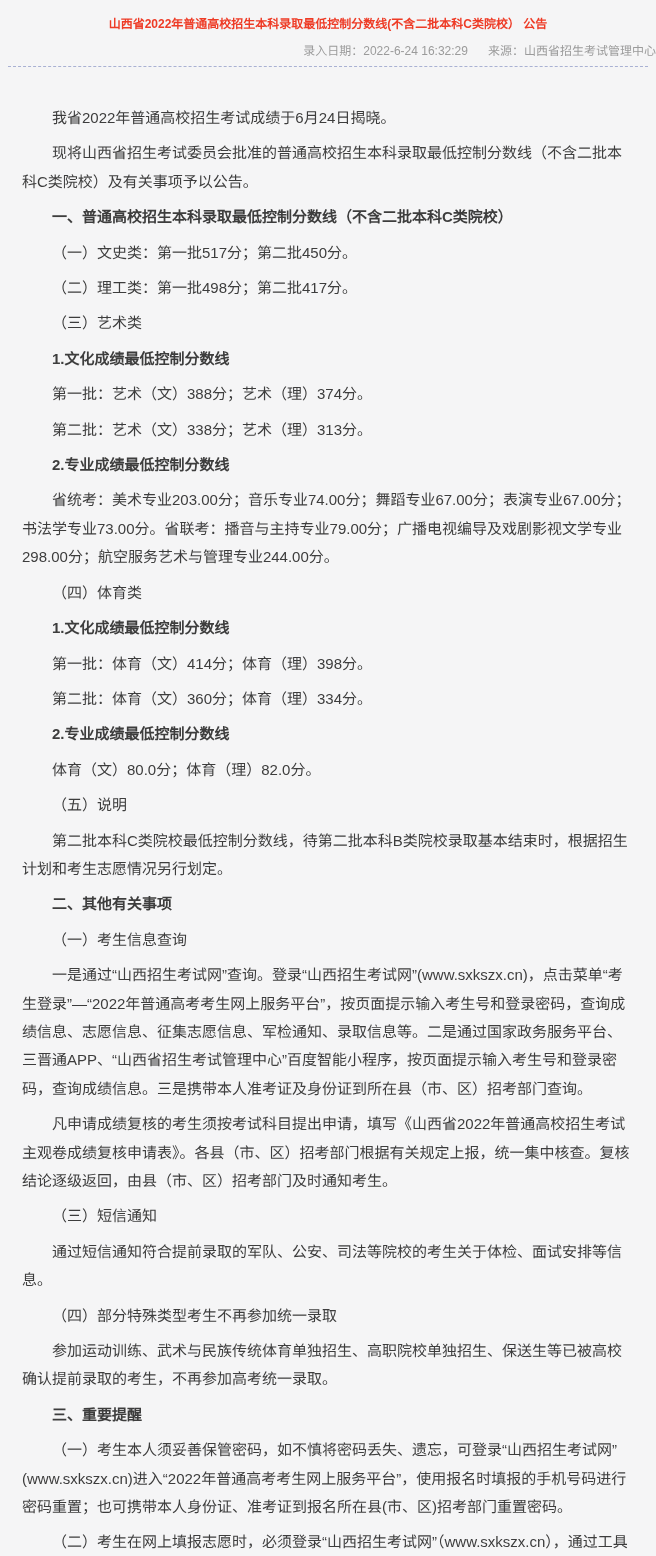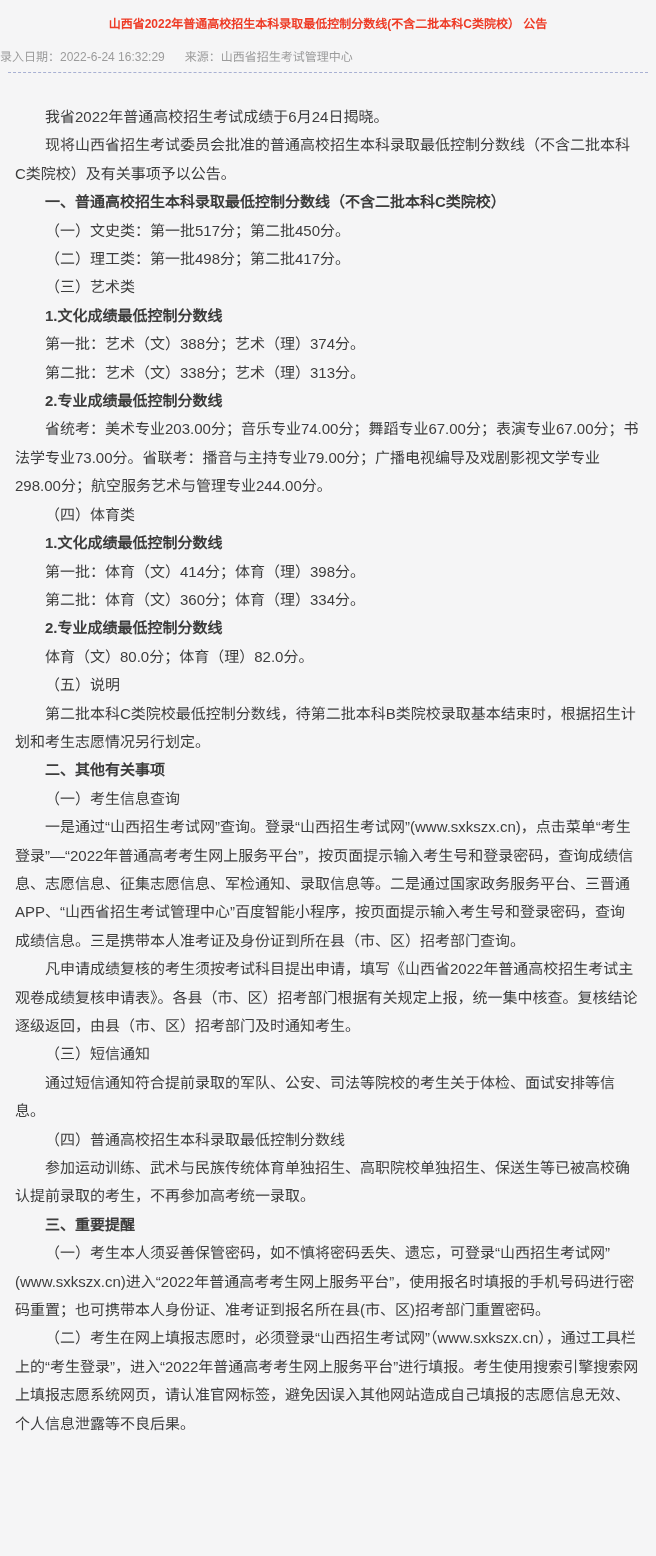--- a/index.html
+++ b/index.html
@@ -15,38 +15,38 @@
   .header { padding-top: 14px; }
   .title {
     color: var(--title-red, #ee3b26);
     font-size: 12px;
     font-weight: bold;
     text-align: center;
     line-height: 20px;
     padding: 0 12px;
   }
   .meta {
-    margin-top: 16px;
-    text-align: left;
+    margin-top: 10px;
+    text-align: right;
     font-size: 12px;
     color: var(--meta-gray, #9b9b9b);
     line-height: 14px;
   }
   .meta .source-label { margin-left: 20px; }
   .divider {
     margin: 8px 8px 0 8px;
     height: 0;
     border-top: 1px dashed var(--divider-color, #a9b1d3);
   }
   .article {
     padding: 30px 17px 20px 15px;
     font-size: 15px;
     line-height: 28.4px;
   }
-  .para { text-indent: 2em; margin: 0; }
+  .para { text-indent: 2em; margin: 7px; }
   .para.bold { font-weight: bold; }
 </style>
 </head>
 <body>
 
 <div class="page">
   <header class="header">
     <h1 class="title">山西省2022年普通高校招生本科录取最低控制分数线(不含二批本科C类院校） 公告</h1>
     <div class="meta">
       <span>录入日期：</span><span>2022-6-24 16:32:29</span><span class="source-label">来源：</span><span>山西省招生考试管理中心</span>
@@ -73,19 +73,19 @@
       <p class="para bold">2.专业成绩最低控制分数线</p>
       <p class="para">体育（文）80.0分；体育（理）82.0分。</p>
       <p class="para">（五）说明</p>
       <p class="para">第二批本科C类院校最低控制分数线，待第二批本科B类院校录取基本结束时，根据招生计划和考生志愿情况另行划定。</p>
       <p class="para bold">二、其他有关事项</p>
       <p class="para">（一）考生信息查询</p>
       <p class="para">一是通过“山西招生考试网”查询。登录“山西招生考试网”(www.sxkszx.cn)，点击菜单“考生登录”—“2022年普通高考考生网上服务平台”，按页面提示输入考生号和登录密码，查询成绩信息、志愿信息、征集志愿信息、军检通知、录取信息等。二是通过国家政务服务平台、三晋通APP、“山西省招生考试管理中心”百度智能小程序，按页面提示输入考生号和登录密码，查询成绩信息。三是携带本人准考证及身份证到所在县（市、区）招考部门查询。</p>
       <p class="para">凡申请成绩复核的考生须按考试科目提出申请，填写《山西省2022年普通高校招生考试主观卷成绩复核申请表》。各县（市、区）招考部门根据有关规定上报，统一集中核查。复核结论逐级返回，由县（市、区）招考部门及时通知考生。</p>
       <p class="para">（三）短信通知</p>
       <p class="para">通过短信通知符合提前录取的军队、公安、司法等院校的考生关于体检、面试安排等信息。</p>
-      <p class="para">（四）普通高校招生本科录取最低控制分数线</p>
+      <p class="para">（四）部分特殊类型考生不再参加统一录取</p>
       <p class="para">参加运动训练、武术与民族传统体育单独招生、高职院校单独招生、保送生等已被高校确认提前录取的考生，不再参加高考统一录取。</p>
       <p class="para bold">三、重要提醒</p>
       <p class="para">（一）考生本人须妥善保管密码，如不慎将密码丢失、遗忘，可登录“山西招生考试网”(www.sxkszx.cn)进入“2022年普通高考考生网上服务平台”，使用报名时填报的手机号码进行密码重置；也可携带本人身份证、准考证到报名所在县(市、区)招考部门重置密码。</p>
       <p class="para">（二）考生在网上填报志愿时，必须登录“山西招生考试网”（www.sxkszx.cn），通过工具栏上的“考生登录”，进入“2022年普通高考考生网上服务平台”进行填报。考生使用搜索引擎搜索网上填报志愿系统网页，请认准官网标签，避免因误入其他网站造成自己填报的志愿信息无效、个人信息泄露等不良后果。</p>
     </main>
 </div>
 
 </body></html>

